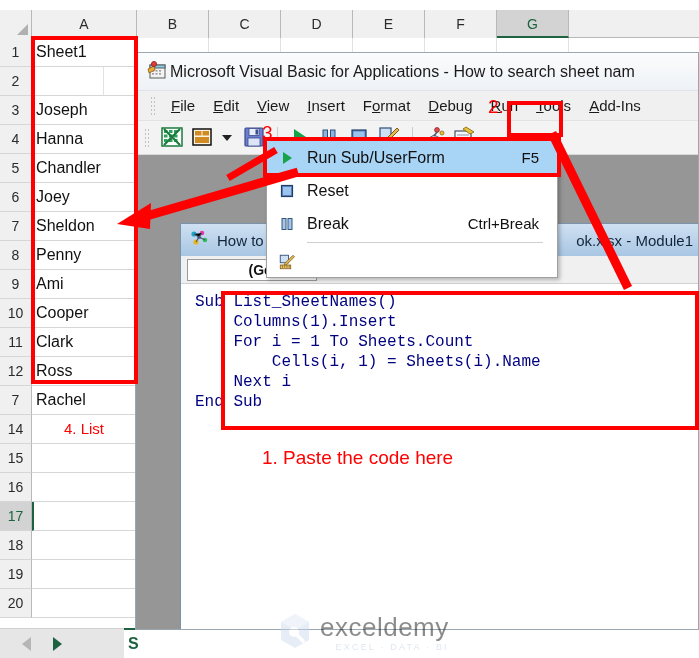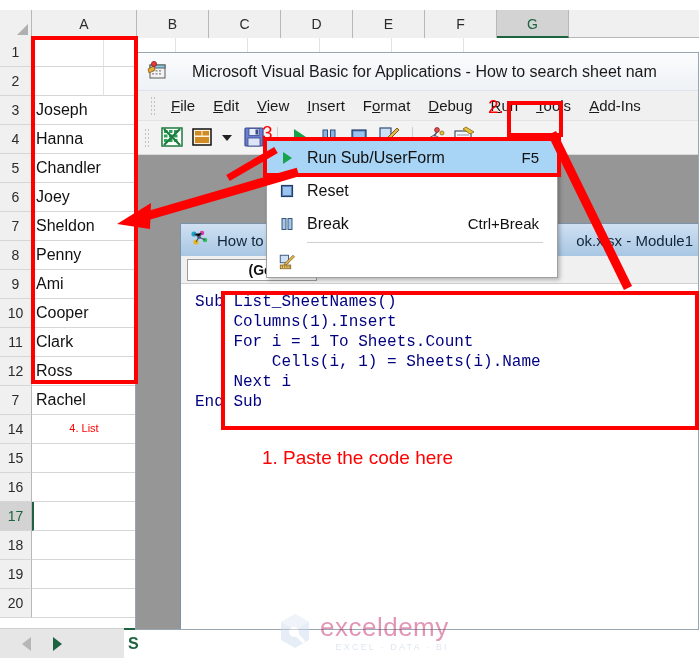--- a/index.html
+++ b/index.html
@@ -57,21 +57,21 @@
     background: #ffffff;
     font-size: 16px; color: #111;
     padding-left: 4px; white-space: nowrap; overflow: hidden;
     font-family: "Liberation Sans", sans-serif;
   }
   .cell.colA { width: 105px; }
   .cell.other { width: 72px; }
   .cell.sel-left { border-left: 2px solid #1d6340; }
 
   .note-cell {
-    color: #ff0000; font-size: 11px; text-align: center;
+    color: #ff0000; font-size: 15px; text-align: center;
     line-height: 27px; padding: 0; width: 105px;
   }
 
   
   .tabbar {
     position: absolute; left: 0; bottom: 0; width: 124px; height: 30px;
     background: #e6e6e6; border-top: 1px solid #cfcfcf;
     display: flex; align-items: center; gap: 22px; padding-left: 22px;
   }
   .nav-arrow { width: 0; height: 0; }
@@ -85,21 +85,21 @@
   }
 
   
   .vba-win {
     position: absolute; left: 135px; top: 52px; width: 564px; height: 578px;
     background: #f0f0f0; border: 1px solid #9aa7b0;
     overflow: hidden;
   }
   .vba-titlebar {
     height: 38px; background: linear-gradient(#fbfcfd,#eef2f6);
-    display: flex; align-items: center; padding-left: 10px; gap: 24px;
+    display: flex; align-items: center; padding-left: 10px; gap: 2px;
     border-bottom: 1px solid #dfe4e9;
   }
   .vba-title-text {
     font-size: 16px; color: #1a1a1a; white-space: nowrap; overflow: hidden;
   }
   .vba-menubar {
     height: 30px; background: #f0f0f0; display: flex; align-items: center;
     padding-left: 14px; gap: 0;
     border-bottom: 1px solid #e3e3e3;
   }
@@ -177,21 +177,21 @@
   .note-text { color: #ff0000; font-size: 19px; white-space: nowrap; }
 
   svg.ann-svg { position: absolute; left: 0; top: 0; width: 699px; height: 658px; pointer-events: none; }
 
   
   .watermark {
     position: absolute; left: 278px; top: 612px;
     display: flex; align-items: center; gap: 8px; opacity: .45;
   }
   .wm-text { display: flex; flex-direction: column; line-height: 1; }
-  .wm-main { color: #be185d; font-size: 26px; letter-spacing: .5px; }
+  .wm-main { color: #000000; font-size: 26px; letter-spacing: .5px; }
   .wm-sub { color: #b9c8dd; font-size: 9px; letter-spacing: 2.2px; margin-top: 3px; text-align: right; }
 </style>
 </head>
 <body>
 
 <div id="root">
 
   <div class="excel-layer">
 
     <div class="col-header-row">
@@ -205,20 +205,21 @@
           <div class="col-head" style="width: 72px;">D</div>
           <div class="col-head" style="width: 72px;">E</div>
           <div class="col-head" style="width: 72px;">F</div>
           <div class="col-head active" style="width: 72px;">G</div>
         </div>
     </div>
 
     <div class="grid-body" id="grid-body">
         <div class="row" style="top: 0px;">
           <div class="row-head">1</div>
+          <div class="cell colA">Sheet1</div>
           <div class="cell other"></div>
           <div class="cell other"></div>
           <div class="cell other"></div>
           <div class="cell other"></div>
           <div class="cell other"></div>
           <div class="cell other"></div>
         </div>
         <div class="row" style="top: 29px;">
           <div class="row-head">2</div>
           <div class="cell other"></div>

